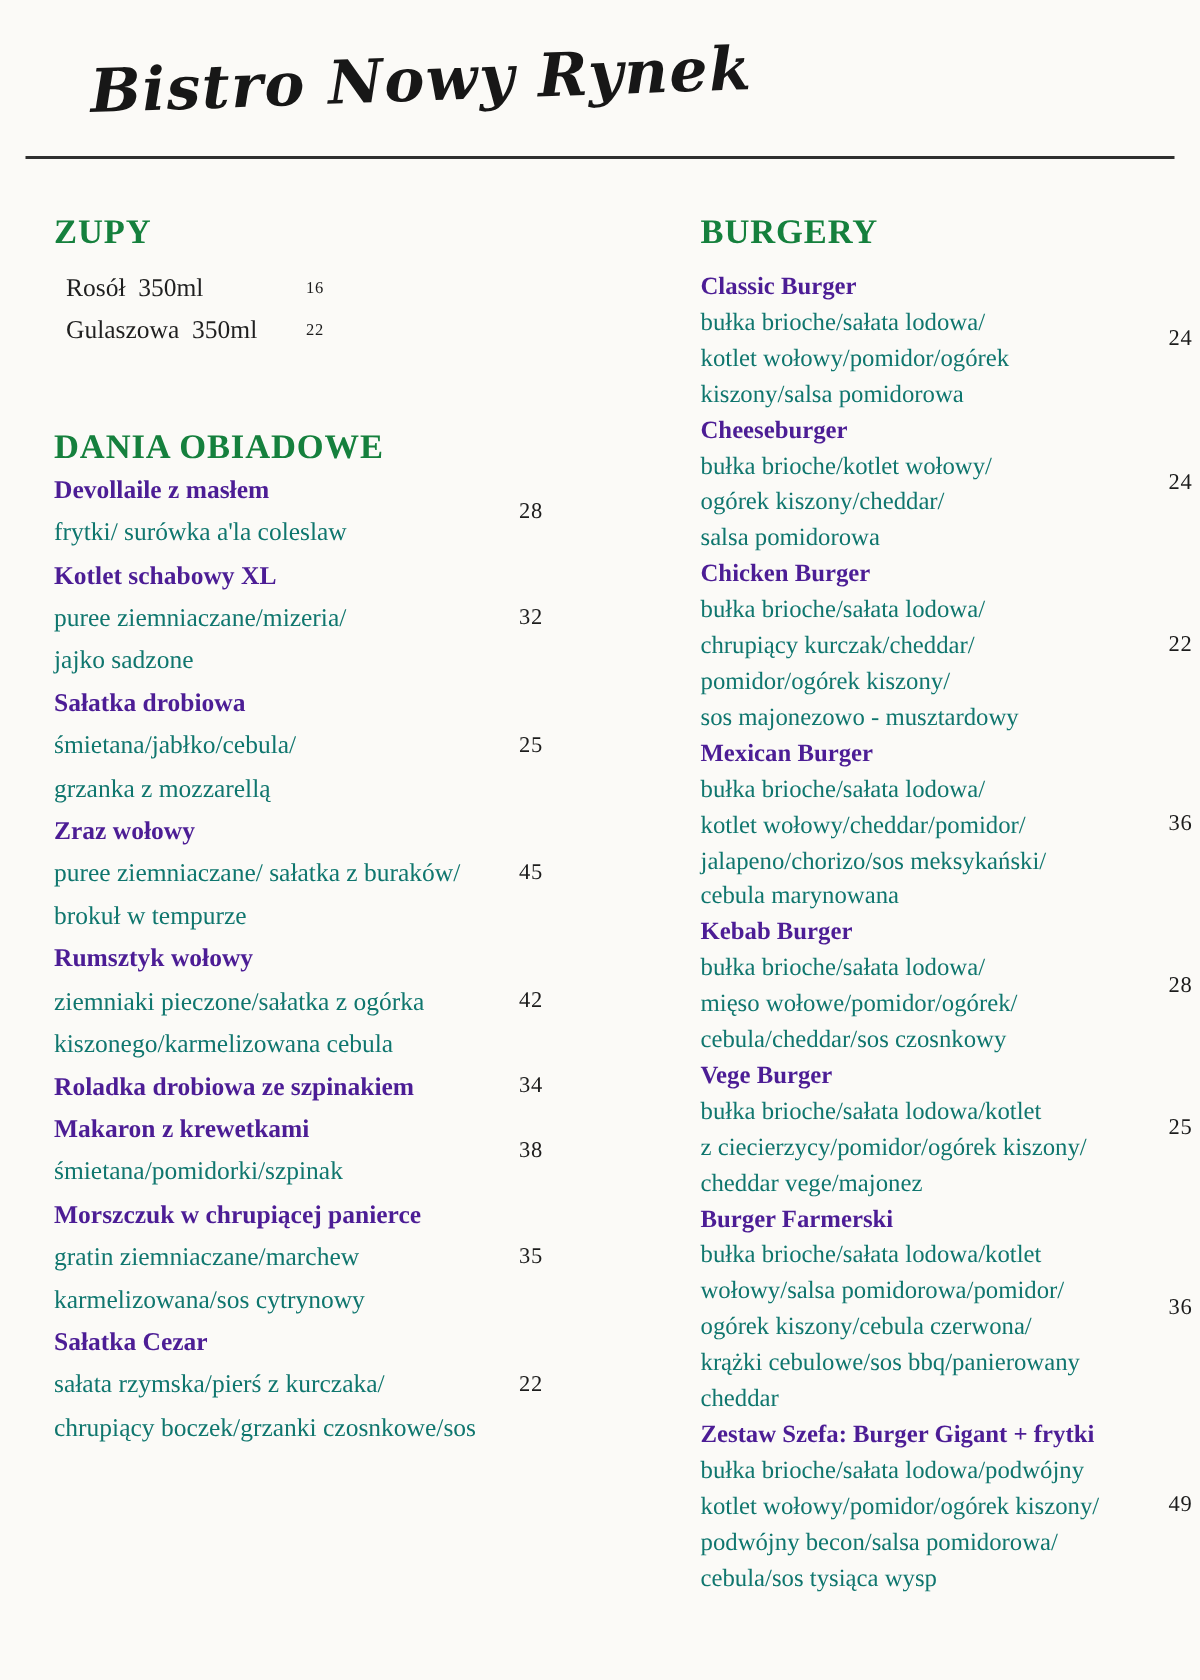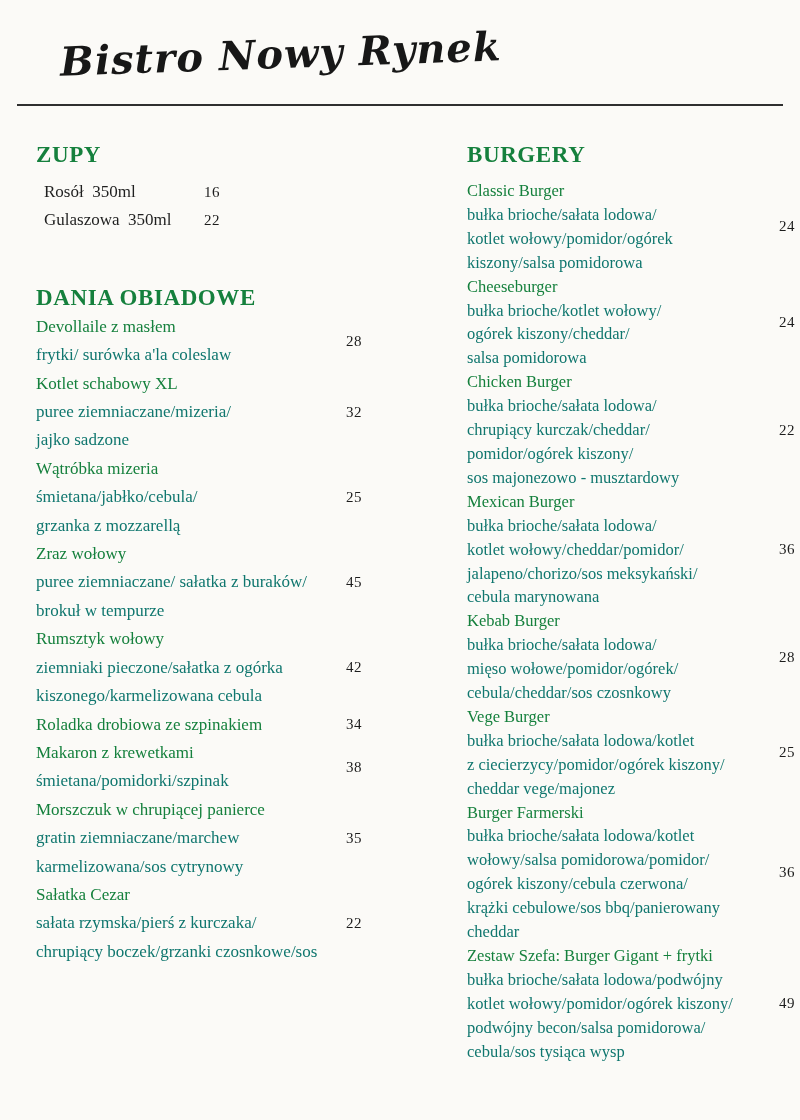--- a/index.html
+++ b/index.html
@@ -42,31 +42,31 @@
     font-size:17px;line-height:28.4px;
   }
   .zupy-name{white-space:pre;}
   
   .items{margin-top:0;}
   .col-right .items{margin-top:9px;}
   .item{display:flex;align-items:center;}
   .item-text{width:310px;flex-shrink:0;}
   .col-right .item-text{width:312px;}
   .item-name{
-    font-weight:400;color:#15803d;
+    font-weight:700;color:#4c1d95;
     font-size:17px;line-height:28.4px;
   }
   .item-desc{
     font-size:17px;line-height:28.4px;
     white-space:pre-line;color:#0f766e;
   }
   .col-right .item-name{font-size:16.5px;line-height:23.9px;}
   .col-right .item-desc{font-size:16.5px;line-height:23.9px;}
   .price{
-    font-size:15px;color:#1c1c1c;letter-spacing:0.5px;
+    font-size:11px;color:#1c1c1c;letter-spacing:0.5px;
   }
   .item-price{
     width:30px;flex-shrink:0;text-align:left;
     font-size:15px;color:#1c1c1c;letter-spacing:0.5px;
   }
 </style>
 </head>
 <body>
 
 <div class="page">
@@ -105,21 +105,21 @@
         <div class="item-text">
           <div class="item-name">Kotlet schabowy XL</div>
           <div class="item-desc">puree ziemniaczane/mizeria/
 jajko sadzone</div>
         </div>
         <div class="item-price">32</div>
       </div>
 
       <div class="item">
         <div class="item-text">
-          <div class="item-name">Wątróbka mizeria</div>
+          <div class="item-name">Sałatka drobiowa</div>
           <div class="item-desc">śmietana/jabłko/cebula/
 grzanka z mozzarellą</div>
         </div>
         <div class="item-price">25</div>
       </div>
 
       <div class="item">
         <div class="item-text">
           <div class="item-name">Zraz wołowy</div>
           <div class="item-desc">puree ziemniaczane/ sałatka z buraków/

